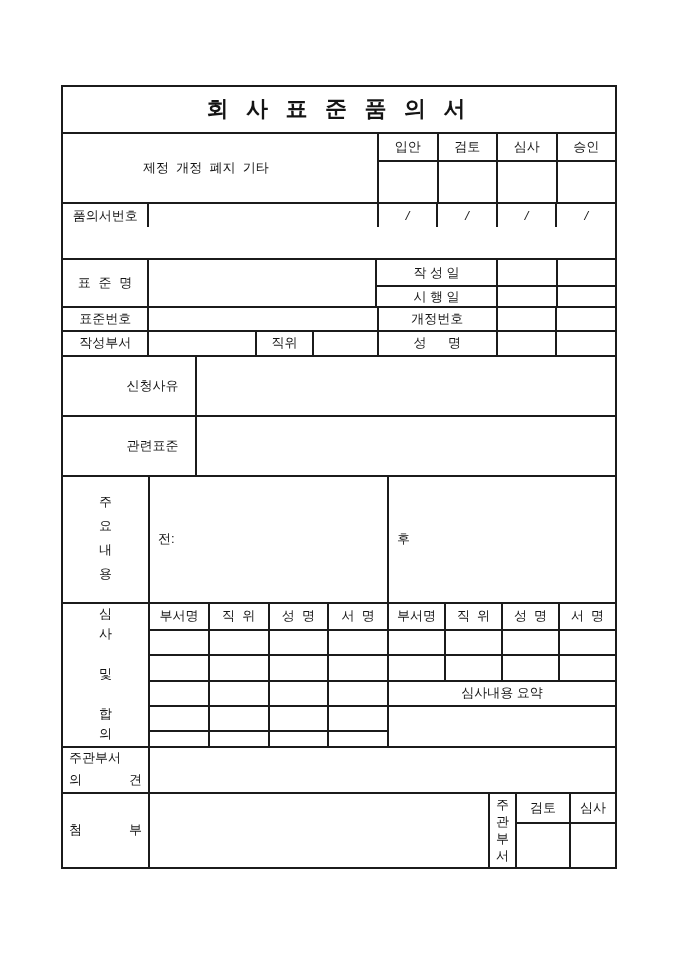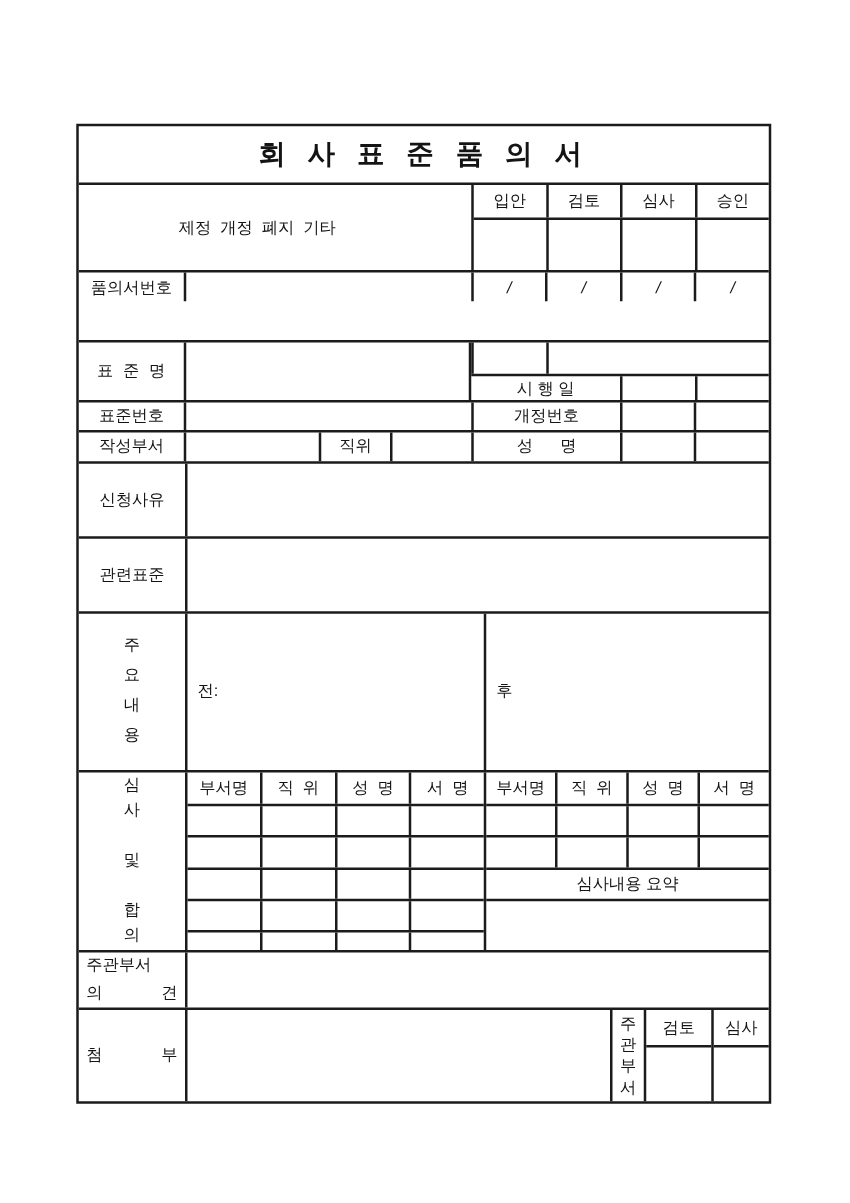--- a/index.html
+++ b/index.html
@@ -1,19 +1,19 @@
 <!DOCTYPE html>
 <html><head>
 <meta charset="utf-8">
 <style>
   * { margin:0; padding:0; box-sizing:border-box; }
   html,body { width:680px; height:962px; background:#fff; }
   body { font-family:"Liberation Sans","DejaVu Sans",sans-serif; color:#141414; }
   .page { position:relative; width:680px; height:962px; background:#fff; }
-  .form { position:absolute; left:61px; top:99px; width:556px; height:784px;
+  .form { position:absolute; left:61px; top:85px; width:556px; height:784px;
           border:2px solid #1b1b1b; display:flex; flex-direction:column; }
   .sec { display:flex; flex-direction:row; width:100%; }
   .sec + .sec { border-top:2px solid #1b1b1b; }
   .cell { display:flex; align-items:center; justify-content:center;
           font-size:13px; white-space:pre; overflow:hidden; }
   .bl { border-left:2px solid #1b1b1b; }
   .bt { border-top:2px solid #1b1b1b; }
   .col { display:flex; flex-direction:column; }
   .row { display:flex; flex-direction:row; width:100%; }
   .grow { flex:1 1 auto; }
@@ -27,21 +27,21 @@
   .lh17 { line-height:17px; }
   .lh22 { line-height:22px; white-space:pre; text-align:left; }
   .slash { font-style:italic; font-size:13px; }
   .padl80 { padding-left:80px; }
   .padl8 { padding-left:8px; align-items:center; }
   .w85 { width:85px;font-family:Liberation Mono, monospace; } .w231 { width:231px; } .w240 { width:240px; }
   .w120 { width:120px; } .w60 { width:60px; } .w108 { width:108px; }
   .w58 { width:58px; } .w65 { width:65px; } .w239 { width:239px; }
   .w340 { width:340px; } .w27 { width:27px; } .w54 { width:54px; }
   .h47 { height:47px; } .h74 { height:74px; } .h26 { height:26px; }
-  .h50 { height:50px;margin-top:31px; } .h25 { height:25px; } .h63 { height:63px; }
+  .h50 { height:50px;margin-top:31px; } .h25 { height:25px; } .h63 { height:63px;padding-left:47px; }
   .h133 { height:133px; } .h151 { height:151px; } .h79 { height:79px; }
   .h28 { height:28px; }
   .rcell { flex:1 1 0; }
 </style>
 </head>
 <body>
 
 <div class="page">
   <div class="form">
 
@@ -78,20 +78,21 @@
       <div class="cell w60 bl slash">/</div>
       <div class="cell w60 bl slash">/</div>
       <div class="cell w60 bl slash">/</div>
     </div>
 
     <div class="sec h50">
       <div class="cell w85">표 준 명</div>
       <div class="cell w231 bl"></div>
       <div class="col bl w240">
         <div class="row h25">
+          <div class="cell w120">작 성 일</div>
           <div class="cell w60 bl"></div>
           <div class="cell w60 bl"></div>
         </div>
         <div class="row grow bt">
           <div class="cell w120">시 행 일</div>
           <div class="cell w60 bl"></div>
           <div class="cell w60 bl"></div>
         </div>
       </div>
     </div>

